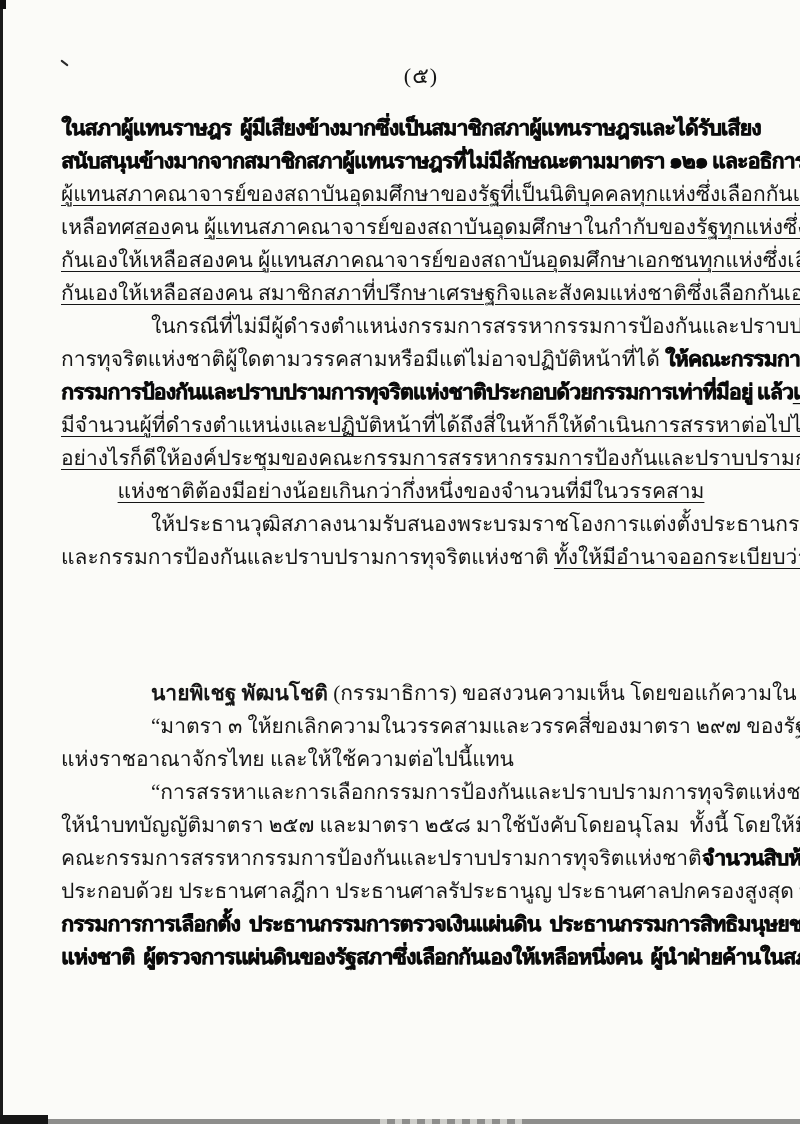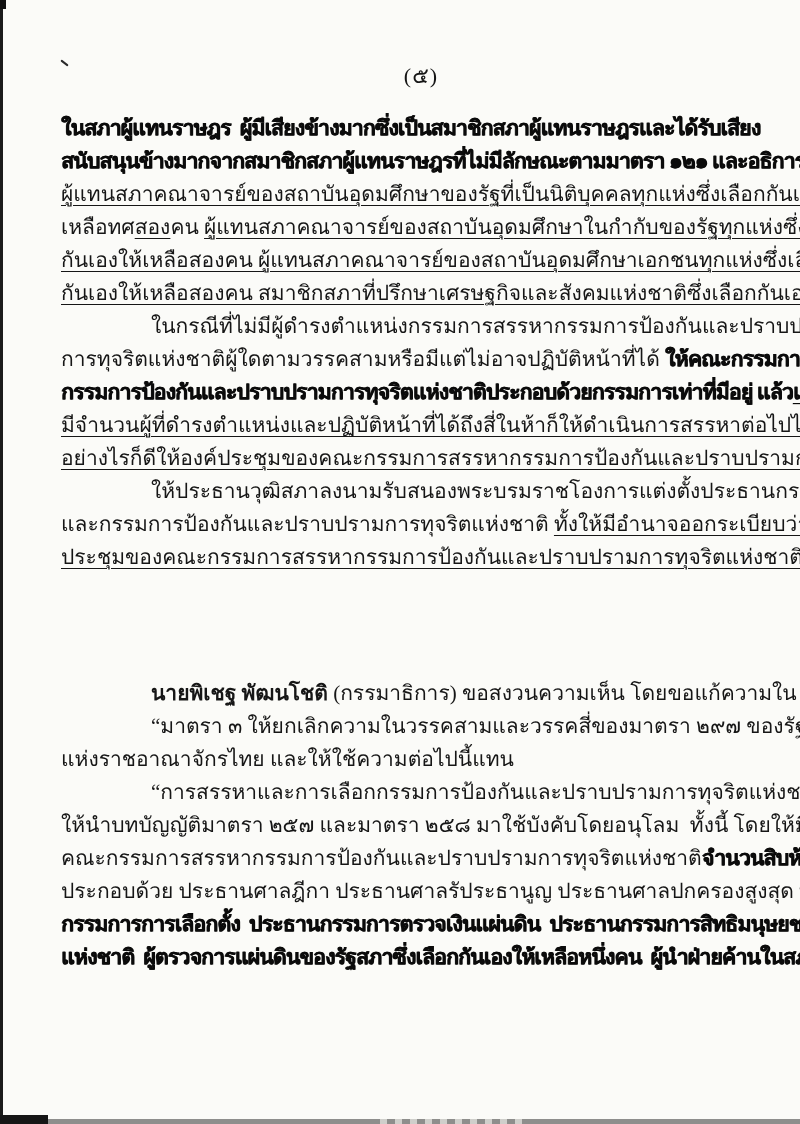--- a/index.html
+++ b/index.html
@@ -40,35 +40,35 @@
   }
 </style>
 </head>
 <body>
 
 <div class="page">
 
   <div class="page-number">(๕)</div>
 
   <div>
-      <div class="textblock" style="top: 112px;">
+      <div class="textblock" style="top: 112px; text-align: center;">
         <div class="line"><span class="deg">ในสภาผู้แทนราษฎร  ผู้มีเสียงข้างมากซึ่งเป็นสมาชิกสภาผู้แทนราษฎรและได้รับเสียง</span></div>
         <div class="line"><span class="deg">สนับสนุนข้างมากจากสมาชิกสภาผู้แทนราษฎรที่ไม่มีลักษณะตามมาตรา ๑๒๑ และอธิการบดี</span></div>
         <div class="line"><span class="u">ผู้แทนสภาคณาจารย์ของสถาบันอุดมศึกษาของรัฐที่เป็นนิติบุคคลทุกแห่งซึ่งเลือกกันเองให้</span></div>
         <div class="line"><span>เหลือทศ</span><span class="u">สอง</span><span>คน </span><span class="u">ผู้แทนสภาคณาจารย์ของสถาบันอุดมศึกษาในกำกับของรัฐทุกแห่งซึ่งเลือก</span></div>
         <div class="line"><span class="u">กันเองให้เหลือสองคน ผู้แทนสภาคณาจารย์ของสถาบันอุดมศึกษาเอกชนทุกแห่งซึ่งเลือก</span></div>
         <div class="line"><span class="u">กันเองให้เหลือสองคน สมาชิกสภาที่ปรึกษาเศรษฐกิจและสังคมแห่งชาติซึ่งเลือกกันเองให้</span></div>
         <div class="line indent"><span>ในกรณีที่ไม่มีผู้ดำรงตำแหน่งกรรมการสรรหากรรมการป้องกันและปราบปราม</span></div>
         <div class="line"><span>การทุจริตแห่งชาติผู้ใดตามวรรคสามหรือมีแต่ไม่อาจปฏิบัติหน้าที่ได้ </span><span class="deg">ให้คณะกรรมการสรรหา</span></div>
         <div class="line"><span class="deg">กรรมการป้องกันและปราบปรามการทุจริตแห่งชาติประกอบด้วยกรรมการเท่าที่มีอยู่ แล้ว</span><span class="u deg">แต่ยัง</span></div>
         <div class="line"><span class="u">มีจำนวนผู้ที่ดำรงตำแหน่งและปฏิบัติหน้าที่ได้ถึงสี่ในห้าก็ให้ดำเนินการสรรหาต่อไปได้</span></div>
         <div class="line"><span class="u">อย่างไรก็ดีให้องค์ประชุมของคณะกรรมการสรรหากรรมการป้องกันและปราบปรามการทุจริต</span></div>
+        <div class="line"><span class="u">แห่งชาติต้องมีอย่างน้อยเกินกว่ากึ่งหนึ่งของจำนวนที่มีในวรรคสาม</span></div>
         <div class="line indent"><span>ให้ประธานวุฒิสภาลงนามรับสนองพระบรมราชโองการแต่งตั้งประธานกรรมการ</span></div>
         <div class="line"><span>และกรรมการป้องกันและปราบปรามการทุจริตแห่งชาติ </span><span class="u">ทั้งให้มีอำนาจออกระเบียบว่าด้วยการ</span></div>
-        <div class="line"><span class="u">ประชุมของคณะกรรมการสรรหากรรมการป้องกันและปราบปรามการทุจริตแห่งชาติ</span></div>
       </div>
       <div class="textblock" style="top: 677px;">
         <div class="line indent"><span class="b">นายพิเชฐ พัฒนโชติ</span><span> (กรรมาธิการ) ขอสงวนความเห็น โดยขอแก้ความใน</span></div>
         <div class="line indent"><span>“มาตรา ๓ ให้ยกเลิกความในวรรคสามและวรรคสี่ของมาตรา ๒๙๗ ของรัฐธรรมนูญ</span></div>
         <div class="line"><span>แห่งราชอาณาจักรไทย และให้ใช้ความต่อไปนี้แทน</span></div>
         <div class="line indent"><span>“การสรรหาและการเลือกกรรมการป้องกันและปราบปรามการทุจริตแห่งชาติ</span></div>
         <div class="line"><span>ให้นำบทบัญญัติมาตรา ๒๕๗ และมาตรา ๒๕๘ มาใช้บังคับโดยอนุโลม  ทั้งนี้ โดยให้มี</span></div>
         <div class="line"><span>คณะกรรมการสรรหากรรมการป้องกันและปราบปรามการทุจริตแห่งชาติ</span><span class="deg">จำนวนสิบห้าคน</span></div>
         <div class="line"><span>ประกอบด้วย ประธานศาลฎีกา ประธานศาลรัประธานูญ ประธานศาลปกครองสูงสุด </span><span class="deg">ประธาน</span></div>
         <div class="line"><span class="deg">กรรมการการเลือกตั้ง  ประธานกรรมการตรวจเงินแผ่นดิน  ประธานกรรมการสิทธิมนุษยชน</span></div>

